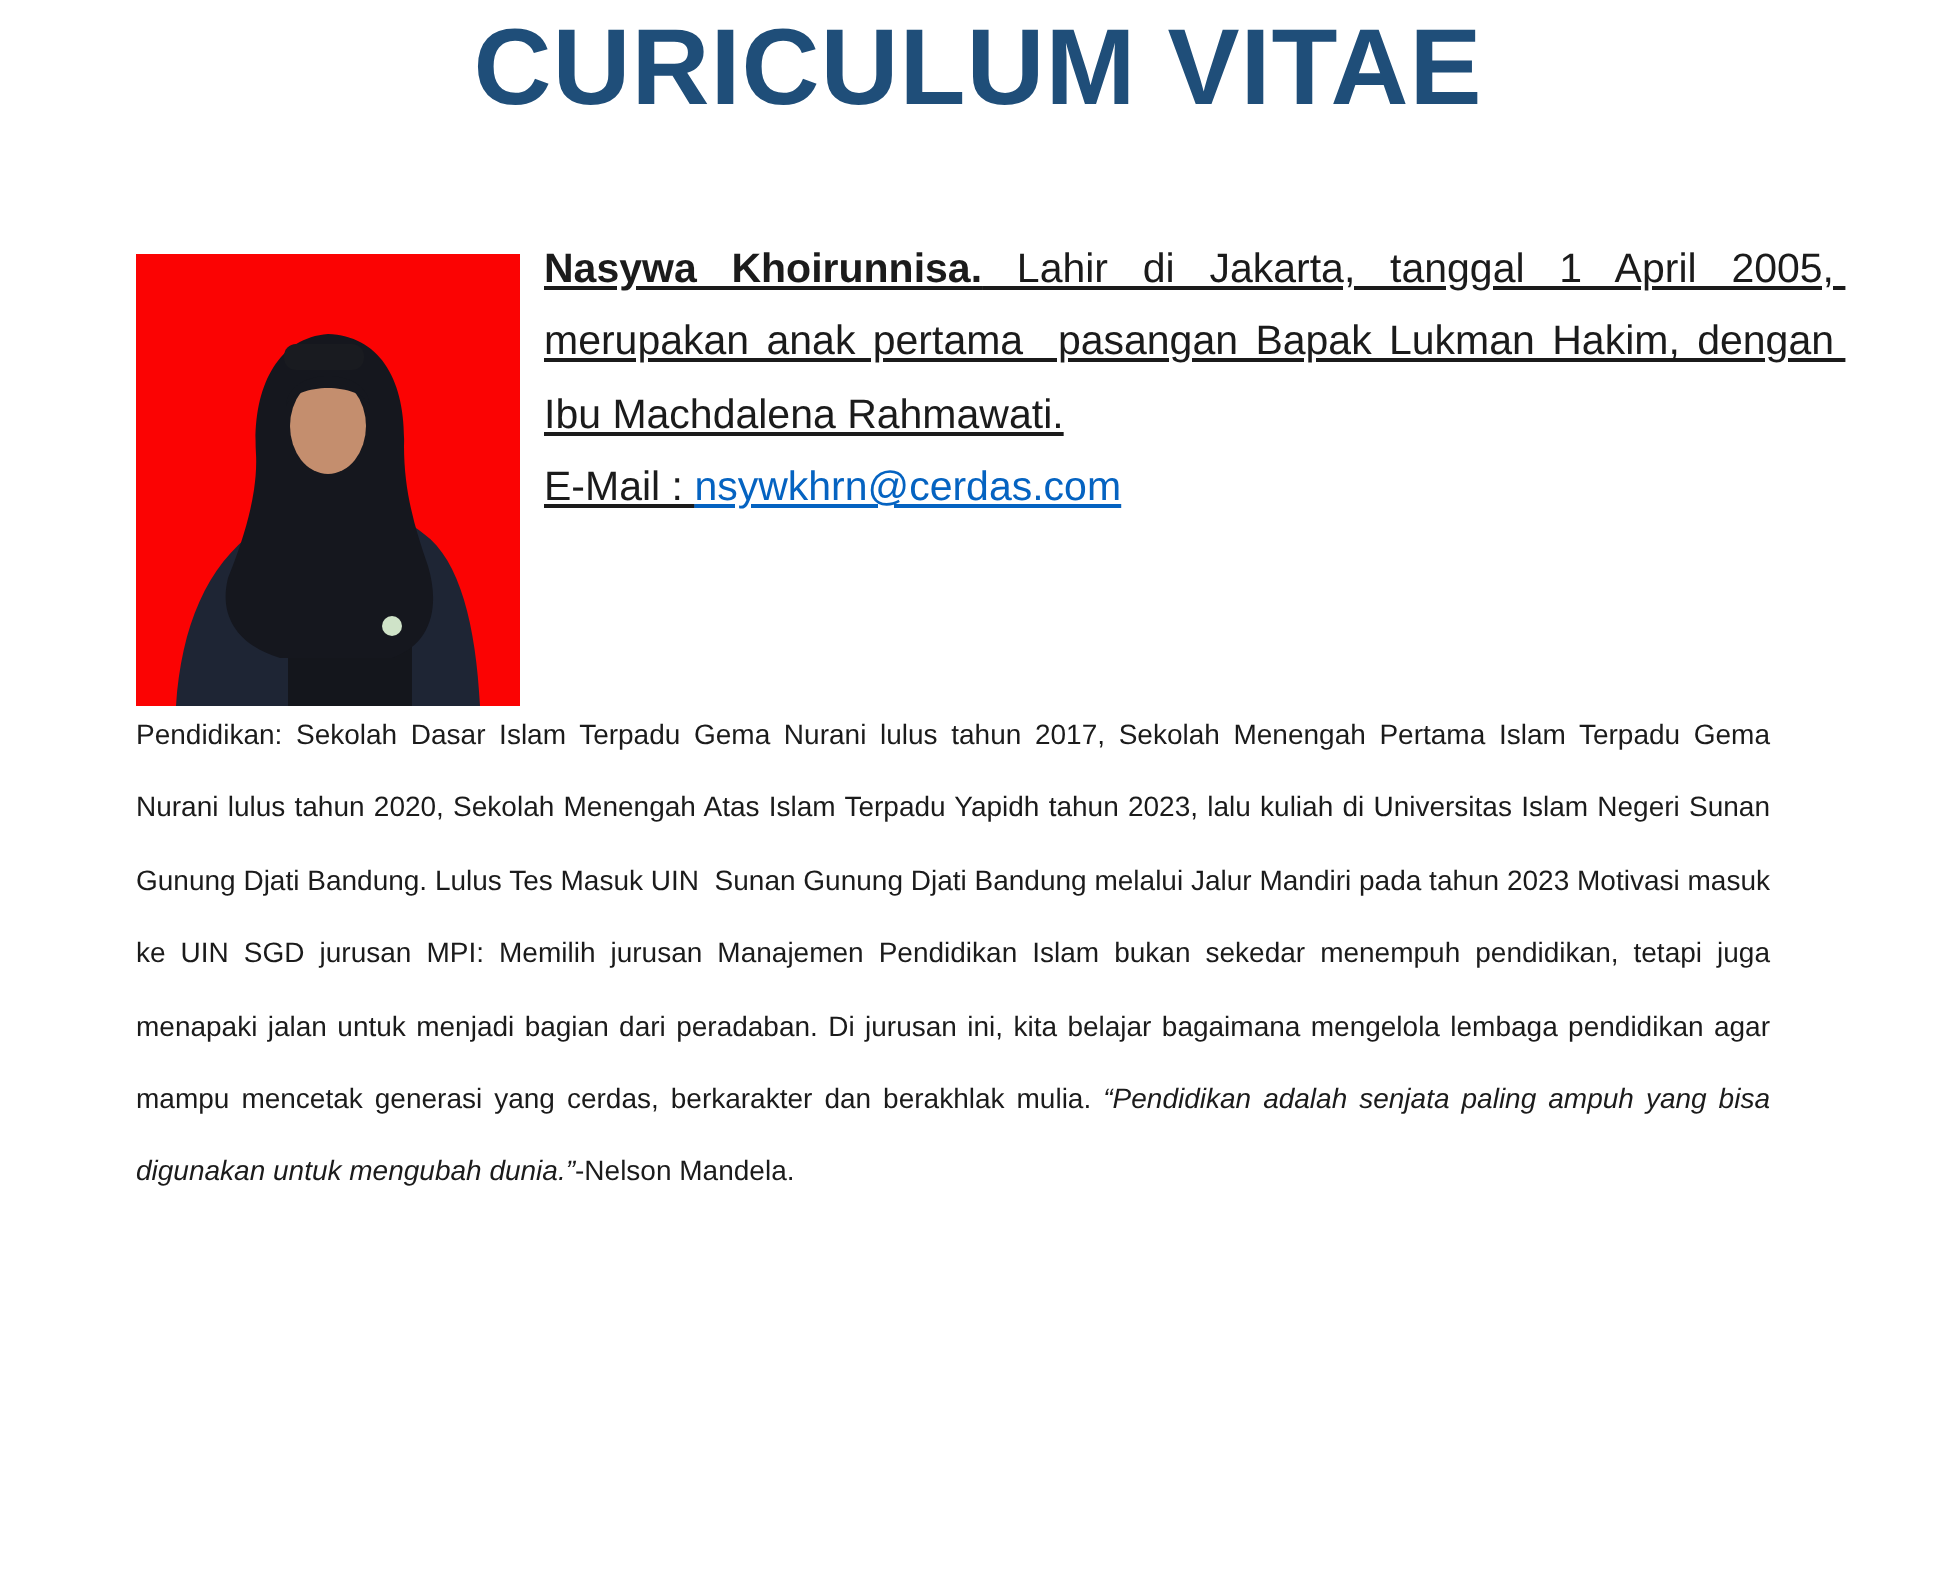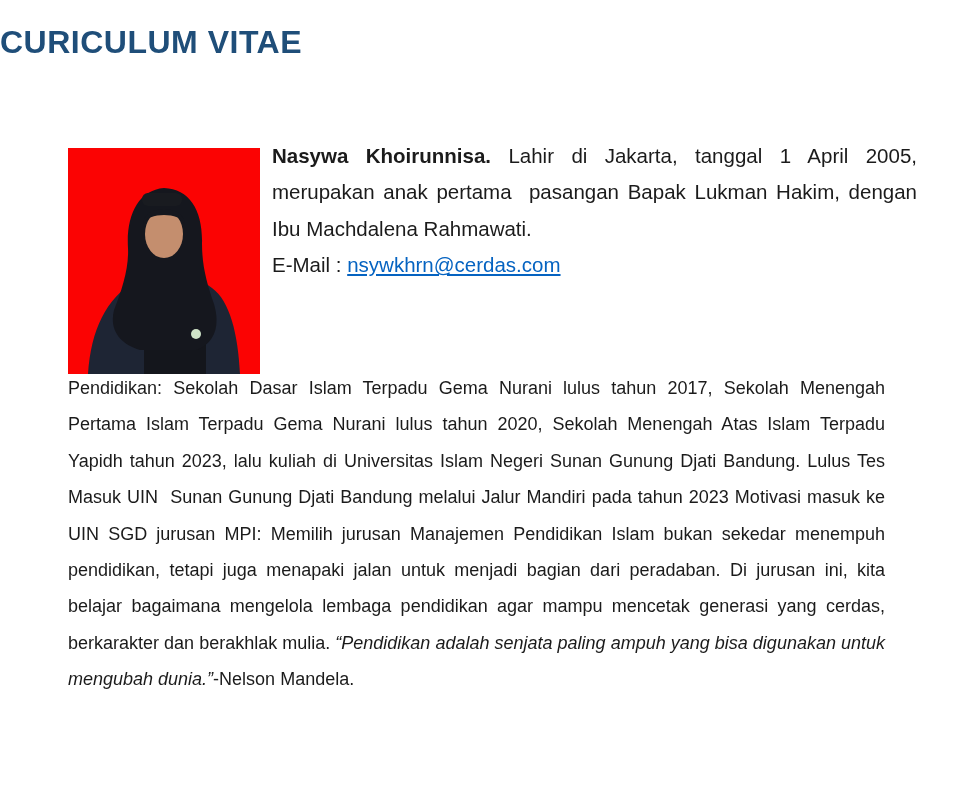--- a/index.html
+++ b/index.html
@@ -16,29 +16,31 @@
   }
   html,body{margin:0;padding:0;}
   body{
     width:978px;height:791px;background:#ffffff;
     font-family:"Liberation Sans", sans-serif;
     color:var(--text-color);
     overflow:hidden;
   }
   .page{position:relative;width:978px;height:791px;background:#ffffff;}
   .title{
-    margin:0;padding-top:24px;height:52px;
-    font-size:32px;font-weight:700;
+    margin:0;padding-top:3px;height:52px;
+    text-align:center;
+    font-size:54px;font-weight:700;
     color:var(--title-color);
     letter-spacing:0.5px;
   }
   .bio-section{
     display:flex;
     margin:72px 61px 0 68px;
     align-items:flex-start;
+    text-decoration:underline;
   }
   .photo-frame{
     flex:0 0 192px;
     width:192px;height:226px;
     margin-right:12px;
     background:var(--photo-bg);
   }
   .photo-frame svg{display:block;width:192px;height:226px;}
   .bio-text{
     flex:1;
@@ -49,21 +51,21 @@
   }
   .bio-text p{margin:0;white-space:pre-wrap;}
   .bold-name{font-weight:700;}
   .email-line a{
     color:var(--link-color);
     text-decoration:underline;
     cursor:pointer;
   }
   .education{
     margin:-4px 93px 0 68px;
-    font-size:18px;
+    font-size:14px;
     line-height:36.4px;
     text-align:justify;
     white-space:pre-wrap;
   }
   .quote{font-style:italic;}
   
   .ph-bg{fill:var(--photo-bg);}
   .ph-blazer{fill:var(--blazer);}
   .ph-shirt{fill:var(--shirt);}
   .ph-skirt{fill:#14161c;}

